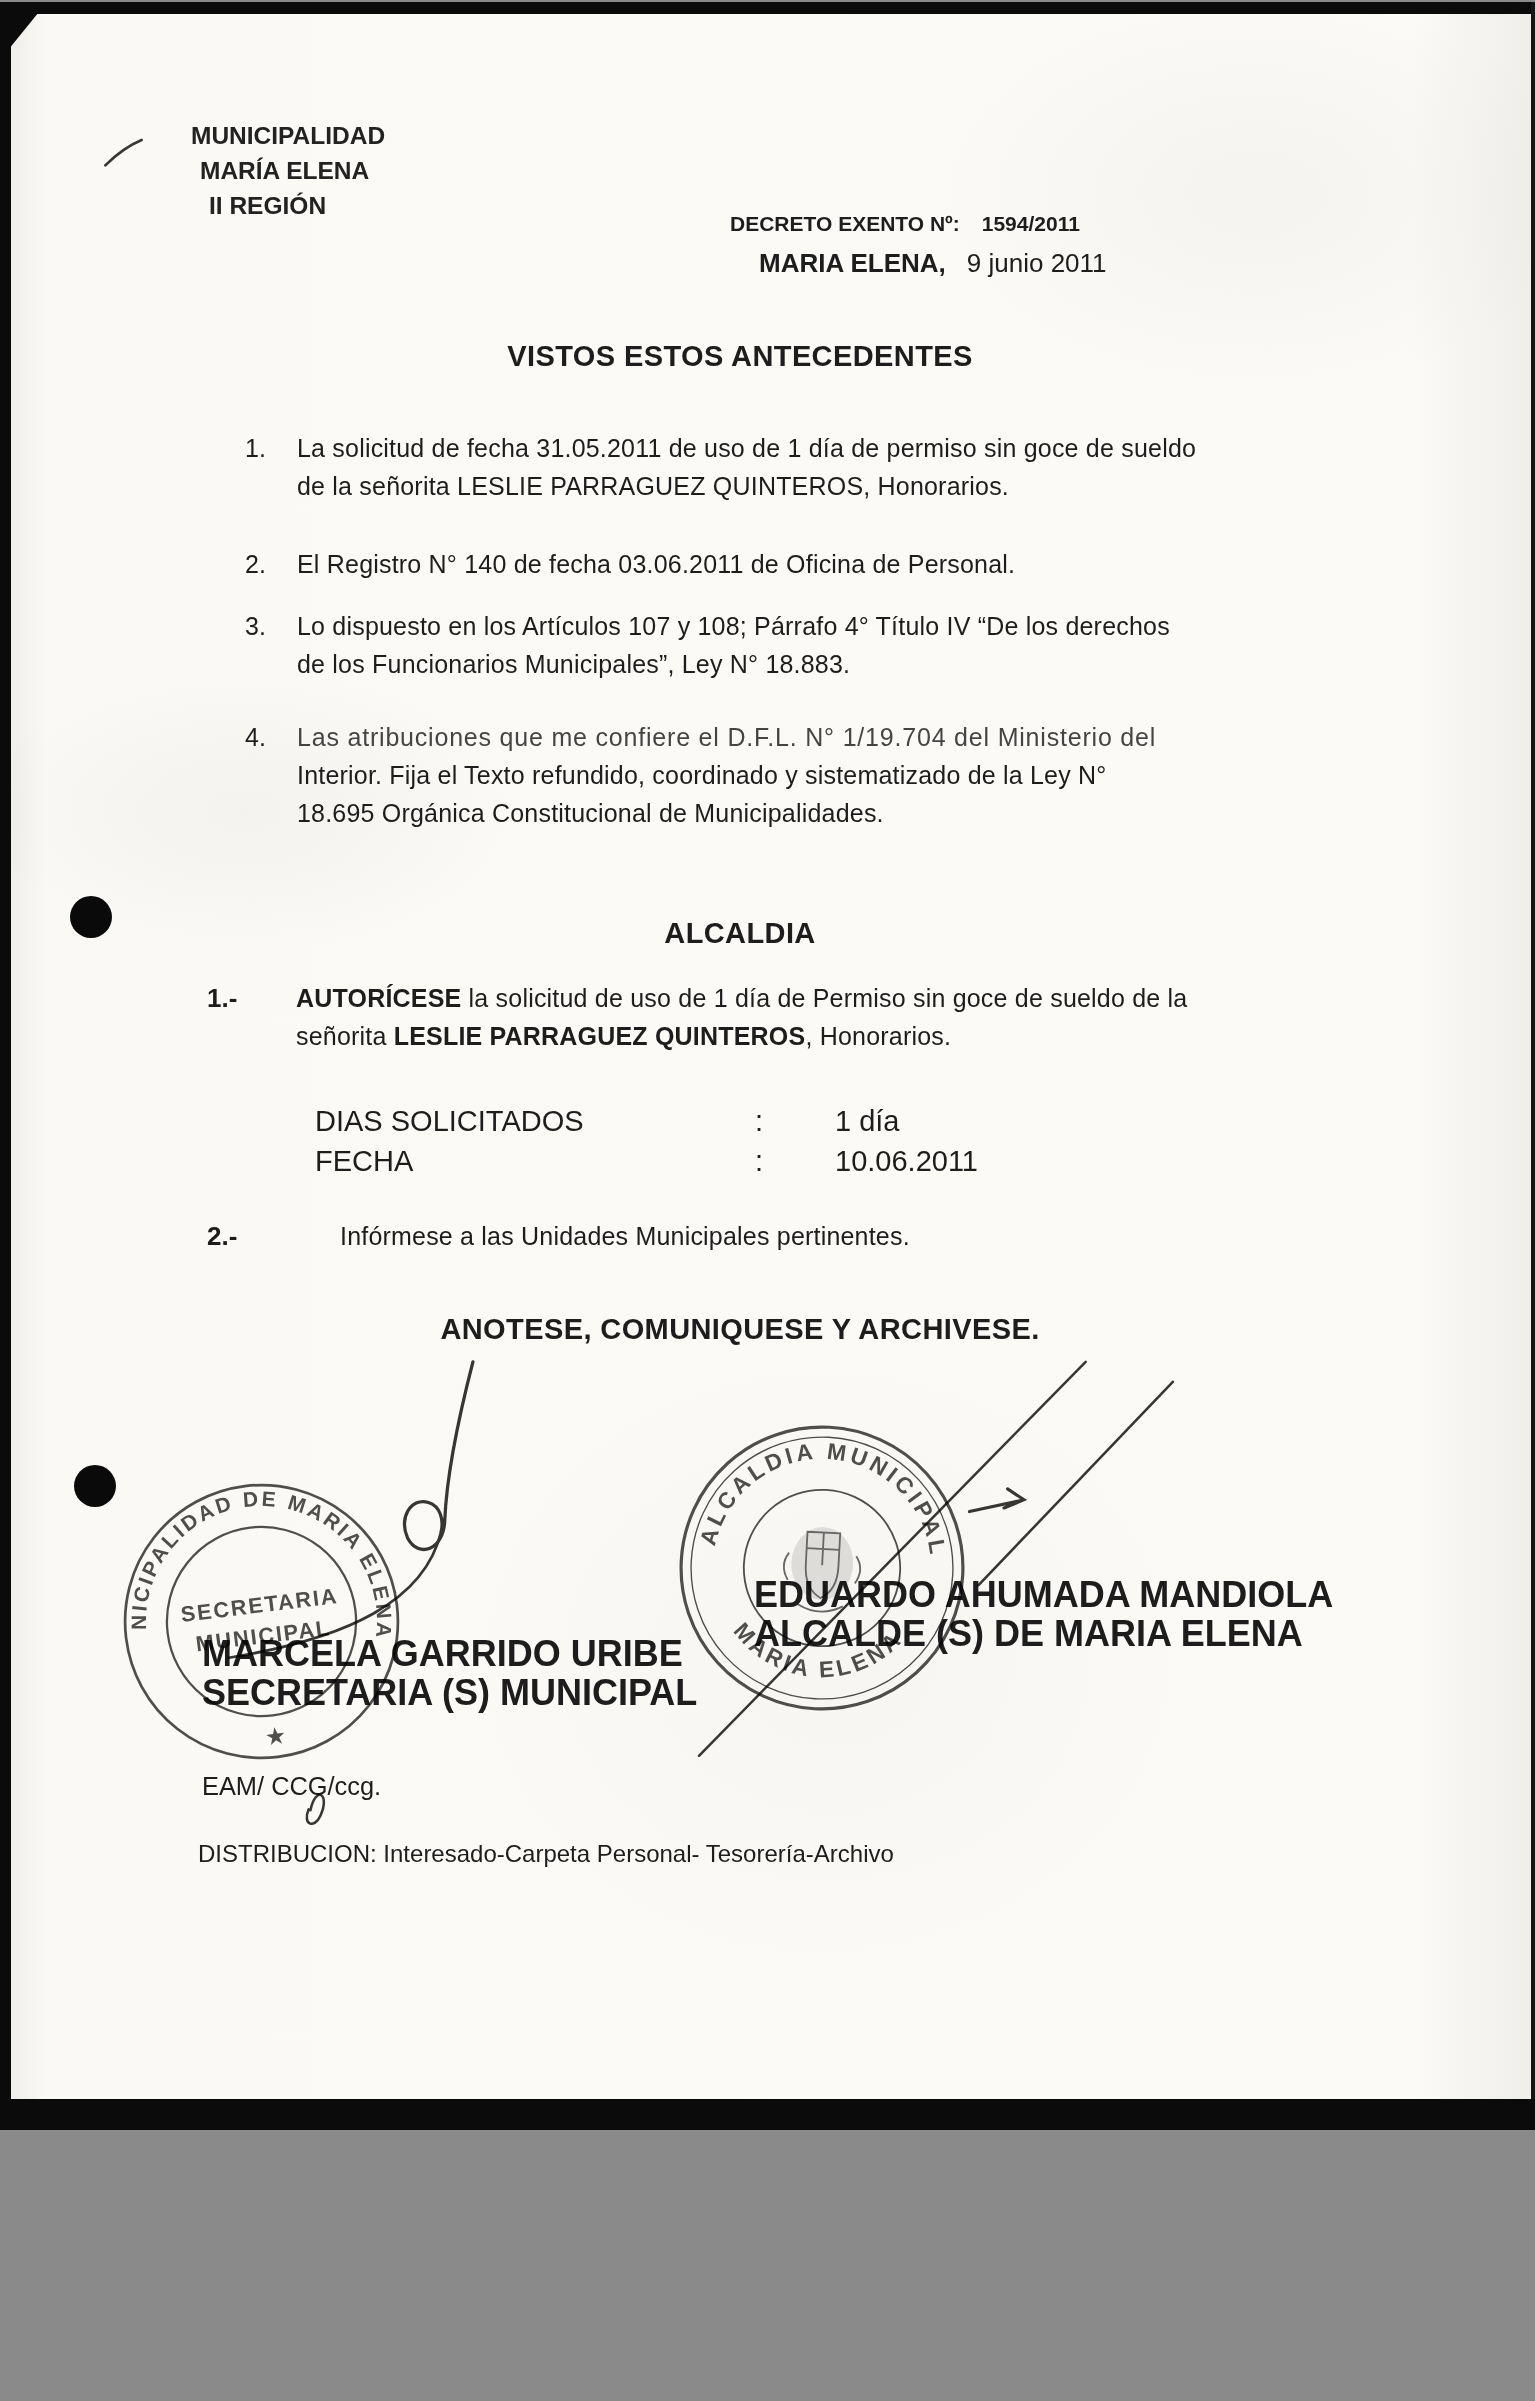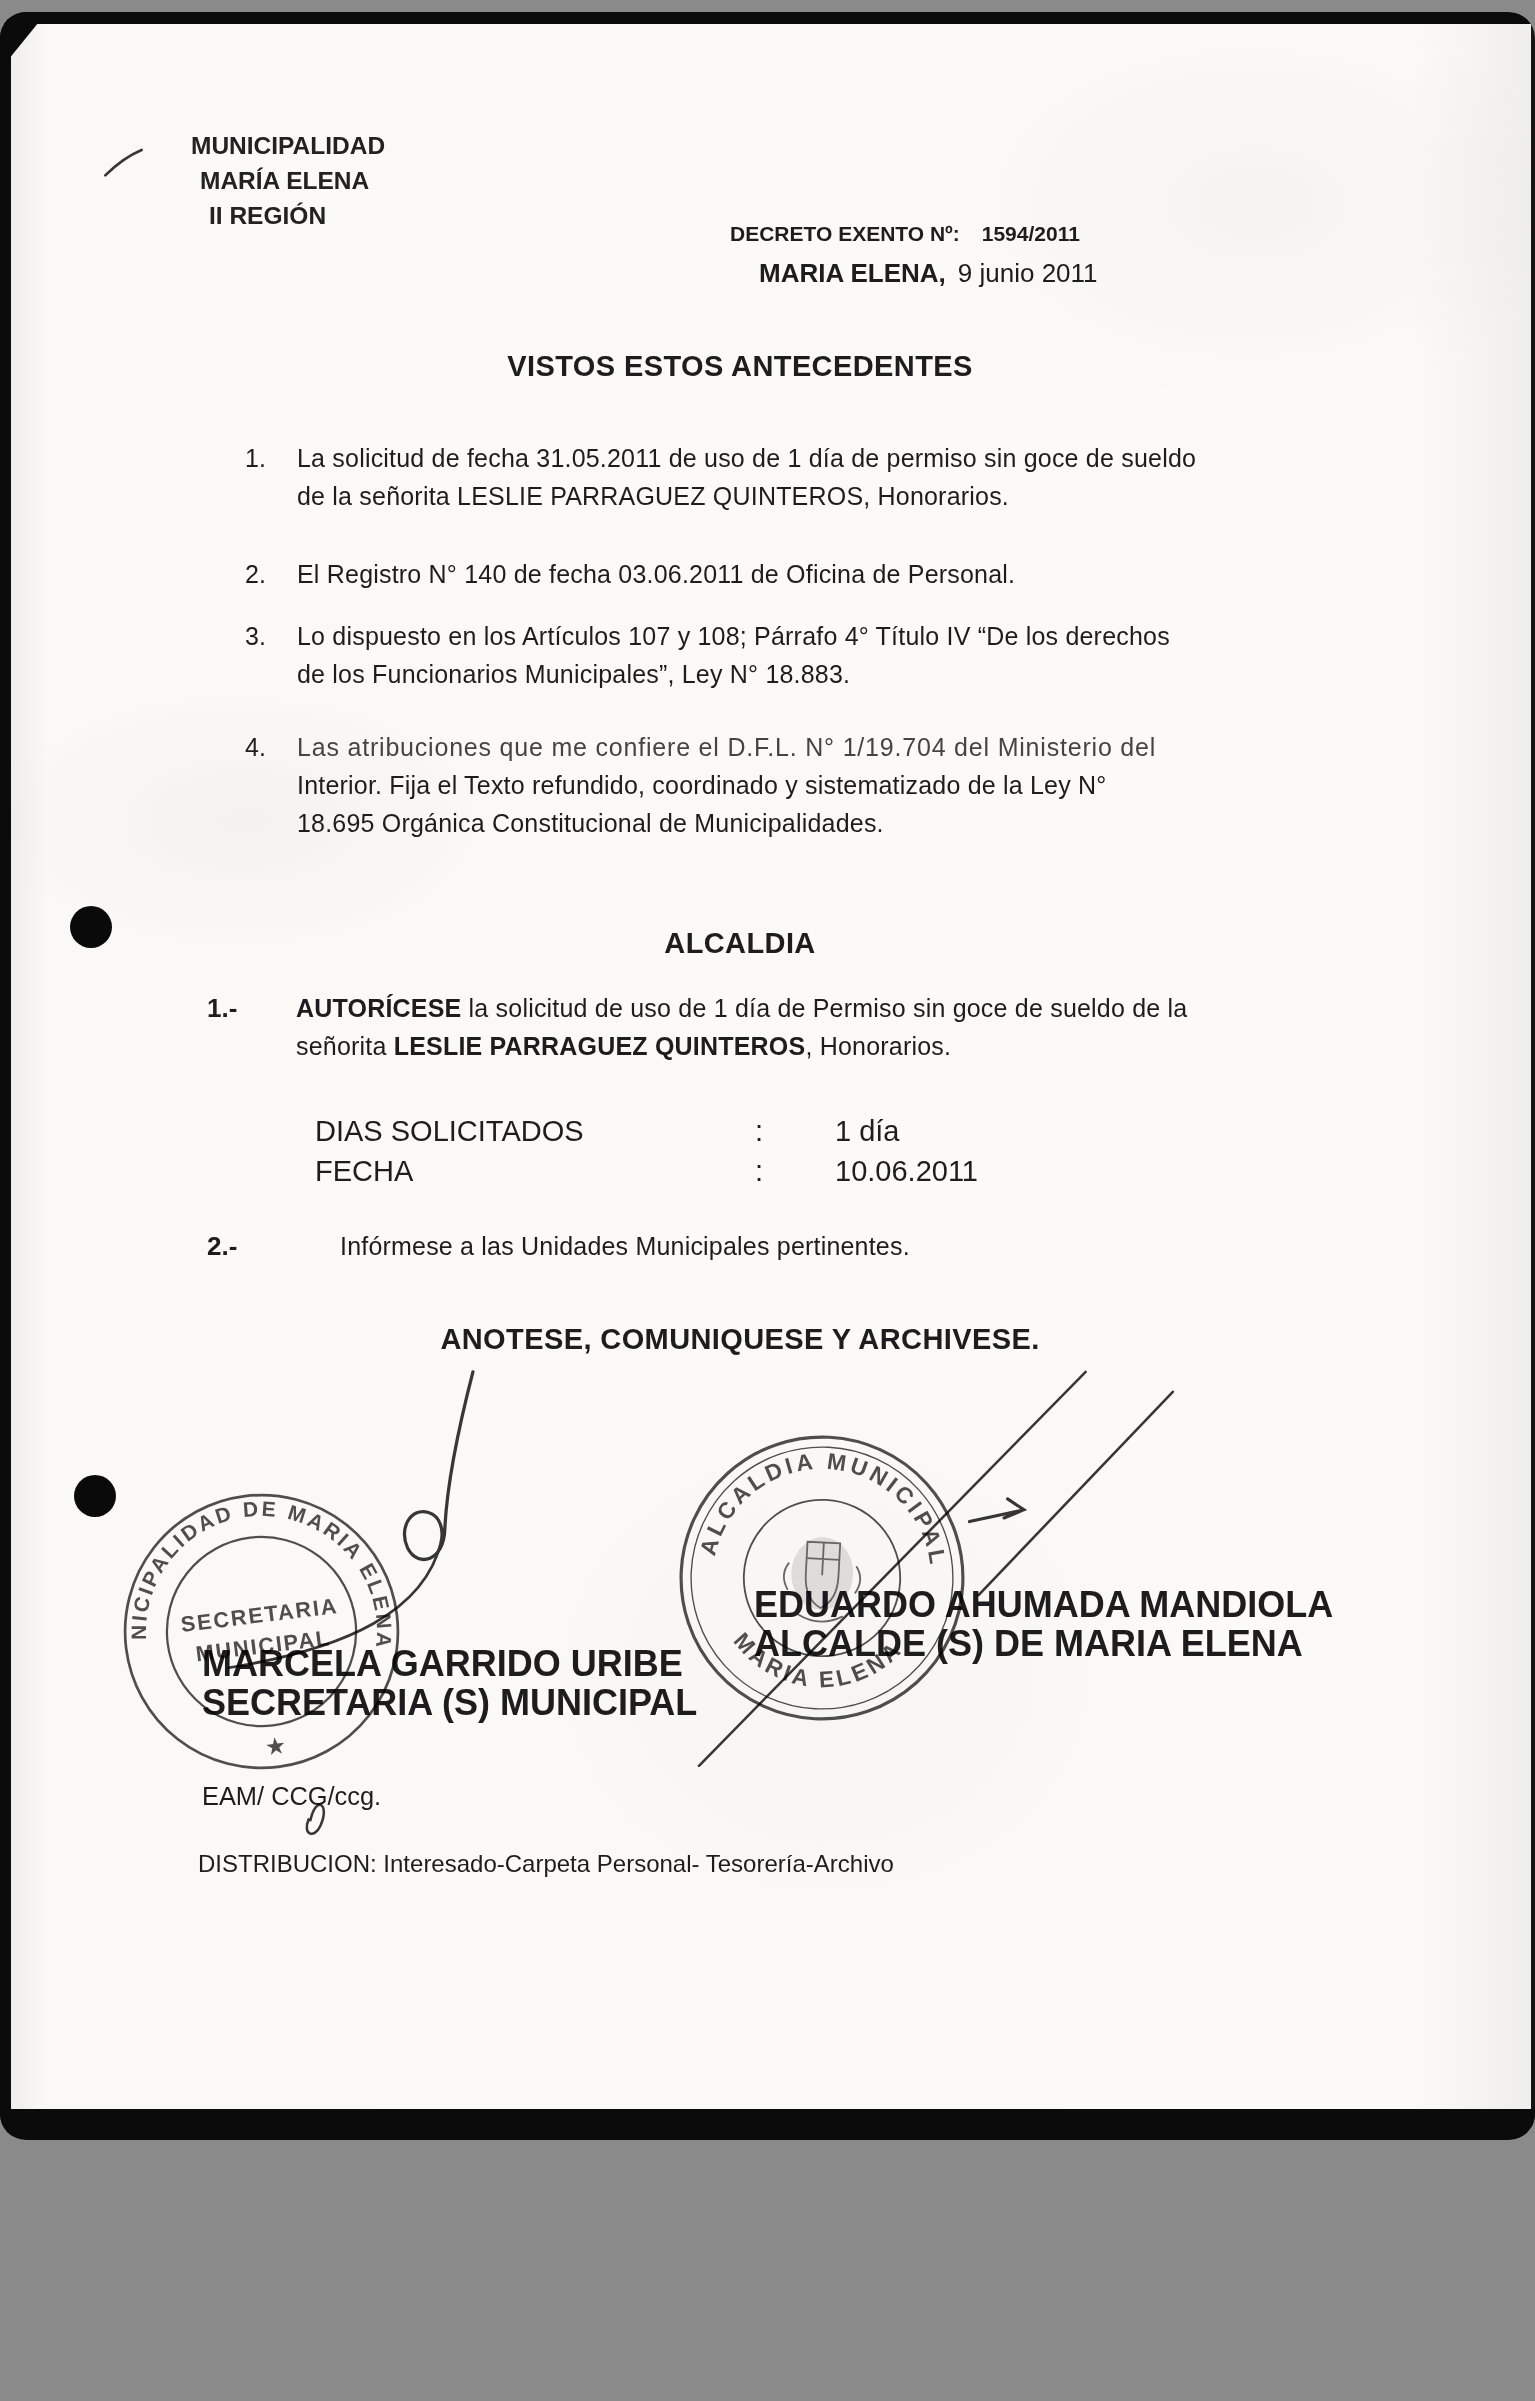--- a/index.html
+++ b/index.html
@@ -1,29 +1,28 @@
 <!DOCTYPE html>
 <html style="font-size:14.5px"><head>
 <meta charset="utf-8">
 <style>
   html,body { margin:0; padding:0; background:#8a8a8a; }
   .page {
     position:relative;
     width:1535px; height:2128px;
-    margin:12px auto;
+    margin:2px auto;
     overflow:hidden;
     font-family:"Liberation Sans", sans-serif;
     color:#1d1d1d;
     background-color:#faf9f6;
     background-image:
       radial-gradient(381px 200px at 16% 38%, rgba(110,110,110,.05), transparent 70%),
       radial-gradient(472px 291px at 82% 9%, rgba(100,100,100,.045), transparent 70%),
       radial-gradient(545px 454px at 55% 78%, rgba(120,120,120,.03), transparent 70%),
       linear-gradient(90deg, #eceae6 0, #faf9f6 3%, #fbfaf7 92%, #efeeea 100%);
-    border-radius: 26px;
   }
   
   .edge { position:absolute; background:#0b0b0b; z-index:10; }
   .edge-top    { left:0; top:0; width:100%; height:11.8px; }
   .edge-left   { left:0; top:0; width:11px; height:100%; }
   .edge-right  { right:0; top:0; width:3.6px; height:100%; background:#161616; }
   .edge-bottom { left:0; bottom:0; width:100%; height:31px; }
   .corner-blob { position:absolute; left:0; top:0; width:0; height:0; z-index:11;
                  border-top:58px solid #0b0b0b; border-right:47px solid transparent; }
   .hole { position:absolute; width:42px; height:42px; border-radius:50%; background:#0a0a0a; z-index:9; }
@@ -33,21 +32,21 @@
   .b { font-weight:bold; }
   .line { white-space:nowrap; line-height:38px; font-size:25px; letter-spacing:0.2px; }
 
   .letterhead { position:absolute; left:191px; top:116px; font-size:24.5px; font-weight:600;
                 line-height:35px; color:#222; }
   .letterhead .lh2 { margin-left:9px; }
   .letterhead .lh3 { margin-left:18px; }
 
   .decree-head { position:absolute; left:730px; top:202px; }
   .decree-head .row1 { display:flex; gap:22px; font-weight:bold; font-size:21px; line-height:40px; }
-  .decree-head .row2 { display:flex; gap:12px; font-size:26px; line-height:38px; margin-left:29px; }
+  .decree-head .row2 { display:flex; gap:21px; font-size:26px; line-height:38px; margin-left:29px; }
   .decree-head .row2 .place { font-weight:bold; }
 
   .center-band { position:absolute; left:200px; width:1080px; text-align:center;
                  font-weight:bold; font-size:29px; letter-spacing:0.4px; white-space:nowrap; }
   .vistos  { top:338px; }
   .decreto { top:915px; }
   .closing { top:1311px; }
 
   .antecedentes { position:absolute; left:245px; top:427px; width:1071px; }
   .ant-item { position:relative; padding-left:52px; }

